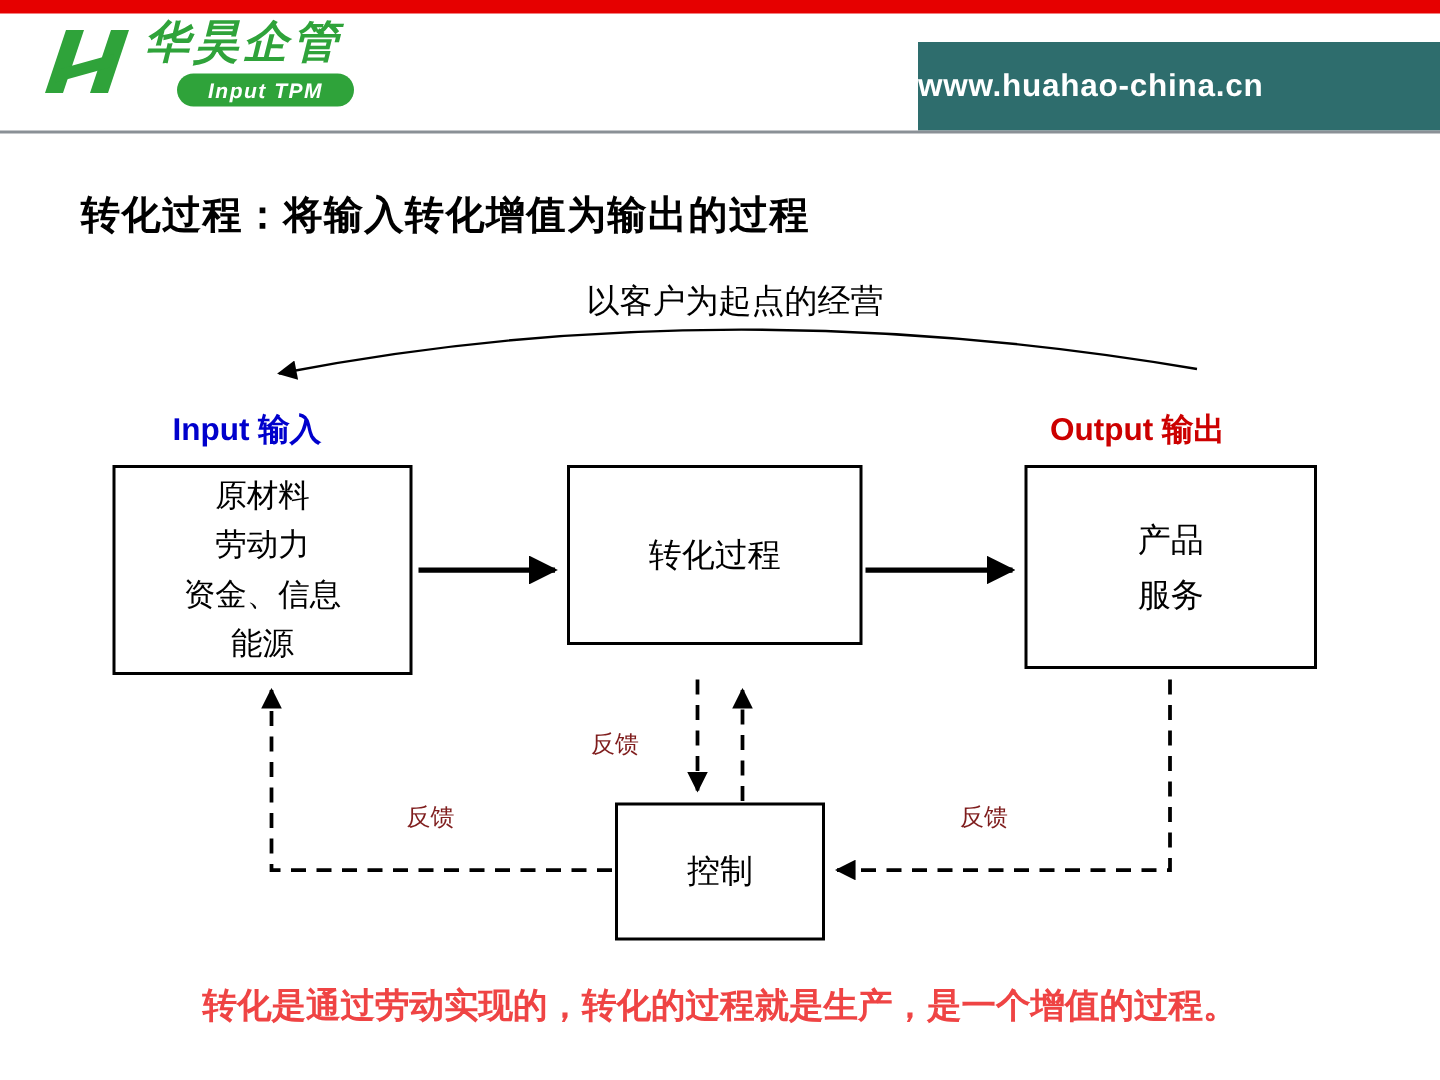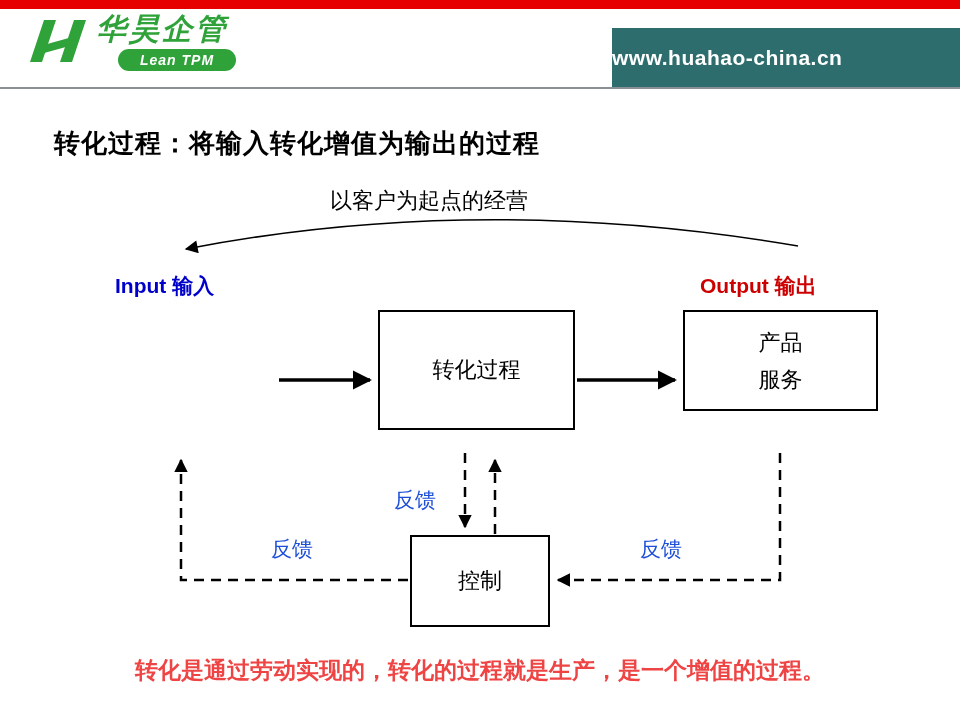--- a/index.html
+++ b/index.html
@@ -26,35 +26,35 @@
                border-radius: 11px; width: 118px; height: 22px;
                display: flex; align-items: center; justify-content: center; }
   .logo-pill span { color: #fff; font-style: italic; font-weight: bold; font-size: 14px;
                     letter-spacing: 1px; }
 
   
   .cjk-serif { font-family: "Liberation Serif", serif; }
   .title { position: absolute; left: 54px; top: 126px; font-size: 26px; font-weight: bold;
            color: #000; letter-spacing: 1px; }
   .arc-label { position: absolute; left: 330px; top: 186px; width: 320px;
-               font-size: 22px; color: #000; }
+               text-align: center; font-size: 22px; color: #000; }
   .io-label { position: absolute; font-size: 21px; font-weight: bold; }
   .io-input  { left: 115px; top: 272px; color: var(--input-label, #0000cc); }
   .io-output { left: 700px; top: 272px; color: var(--output-label, #cc0000); }
 
   
   .box { position: absolute; border: 2px solid #000; background: #fff;
          display: flex; flex-direction: column; align-items: center; justify-content: center;
          text-align: center; font-family: "Liberation Serif", serif; color: #000; }
   .box-input   { left: 75px;  top: 310px; width: 200px; height: 140px; font-size: 21px; line-height: 33px; }
   .box-process { left: 378px; top: 310px; width: 197px; height: 120px; font-size: 22px; }
-  .box-output  { left: 683px; top: 310px; width: 195px; height: 101px; font-size: 22px; line-height: 37px; }
+  .box-output  { left: 683px; top: 310px; width: 195px; height: 136px; font-size: 22px; line-height: 37px; }
   .box-control { left: 410px; top: 535px; width: 140px; height: 92px;  font-size: 22px; }
 
-  .fb { position: absolute; font-size: 21px; font-family: "Liberation Serif", serif; color: #1d4ed8; }
+  .fb { position: absolute; font-size: 16px; font-family: "Liberation Serif", serif; color: #7f1d1d; }
   .fb-center { left: 394px; top: 486px; }
   .fb-left   { left: 271px; top: 535px; }
   .fb-right  { left: 640px; top: 535px; }
 
   .footer { position: absolute; top: 655px; left: 0; width: 100%; text-align: center;
             font-size: 23px; font-weight: bold; font-family: "Liberation Serif", serif; color: #ef4444; }
 
   .overlay { position: absolute; top: 0; left: 0; width: 960px; height: 720px;
              pointer-events: none; }
 </style>
@@ -67,21 +67,21 @@
 
   <div class="logo">
     <svg width="64" height="62" viewBox="0 0 64 62">
       <path d="M4 50 L18 8 L30 8 L16 50 Z" fill="#2fa33a"></path>
       <path d="M34 50 L48 8 L60 8 L46 50 Z" fill="#2fa33a"></path>
       <path d="M14 34 L50 24 L47 33 L11 43 Z" fill="#2fa33a"></path>
     </svg>
     <div class="logo-right">
       <div class="logo-name">华昊企管</div>
       <div class="logo-pill">
-        <span>Lean TPM</span>
+        <span>Input TPM</span>
       </div>
     </div>
   </div>
 
   <div class="site-bar">
     <span>www.huahao-china.cn</span>
   </div>
 
   <div class="header-rule"></div>
 
@@ -105,20 +105,26 @@
     <line x1="465" y1="453" x2="465" y2="527" stroke="#000" stroke-width="2.5" stroke-dasharray="10 7" marker-end="url(#mArrow)"></line>
     <line x1="495" y1="534" x2="495" y2="460" stroke="#000" stroke-width="2.5" stroke-dasharray="10 7" marker-end="url(#mArrow)"></line>
     <polyline points="408,580 181,580 181,460" fill="none" stroke="#000" stroke-width="2.5" stroke-dasharray="10 7" marker-end="url(#mArrow)"></polyline>
     <polyline points="780,453 780,580 558,580" fill="none" stroke="#000" stroke-width="2.5" stroke-dasharray="10 7" marker-end="url(#mArrow)"></polyline>
   </svg>
 
   <div class="arc-label cjk-serif">以客户为起点的经营</div>
   <div class="io-label io-output">Output 输出</div>
   <div class="io-label io-input">Input 输入</div>
 
+  <div class="box box-input">
+    <div>原材料</div>
+    <div>劳动力</div>
+    <div>资金、信息</div>
+    <div>能源</div>
+  </div>
 
   <div class="box box-process">
     <div>转化过程</div>
   </div>
 
   <div class="box box-output">
     <div>产品</div>
     <div>服务</div>
   </div>
 

